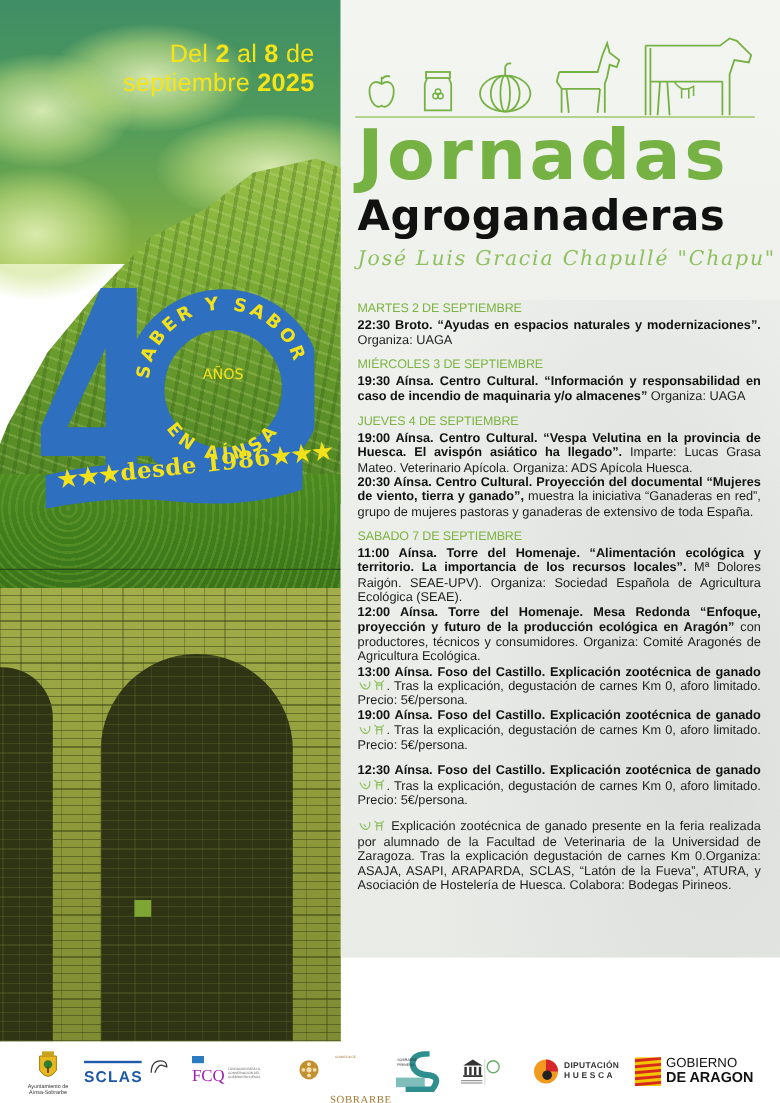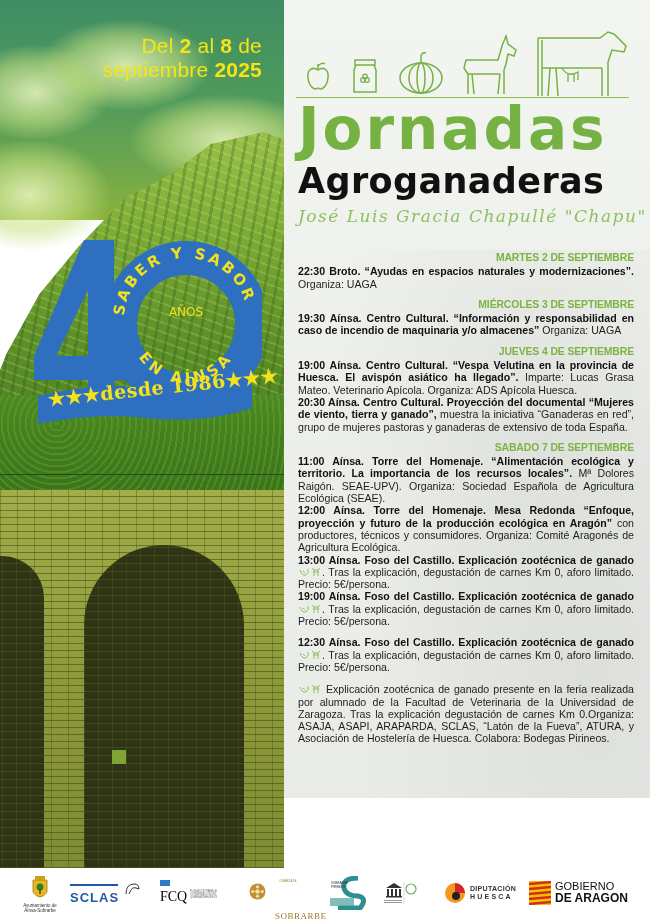--- a/index.html
+++ b/index.html
@@ -56,21 +56,21 @@
   .icons-row { position:absolute; left: 18px; top: 28px; width: 334px; height: 72px; }
   .icons-row svg { position:absolute; }
   .icons-line { position:absolute; left: 12px; top: 97px; width: 333px; height: 1px; background:#8bbd4d; }
 
   .title-1 { position:absolute; left: 14px; top: 98px; color:#76b143; font-family:"DejaVu Sans", sans-serif; font-weight:700; font-size:58px; line-height:62px; letter-spacing: 3px; white-space:nowrap; }
   .title-2 { position:absolute; left: 14px; top: 162px; color:#111; font-family:"DejaVu Sans", sans-serif; font-weight:700; font-size:35px; line-height:38px; letter-spacing: .4px; white-space:nowrap; }
   .dedication { position:absolute; left: 14px; top: 206px; width: 335px; color:#8fc060; font-family:"DejaVu Serif", serif; font-style:italic; font-size:17px; letter-spacing:1.5px; white-space:nowrap; }
 
   .program { position:absolute; left: 14px; top: 252px; width: 336px; font-family:"Liberation Sans", sans-serif; font-size: 10.6px; line-height: 12.3px; color:#1d1d1b; }
   .day { margin-bottom: 9px; }
-  .day-head { color:#7cb342; font-weight:700; font-size:10.4px; letter-spacing:-.1px; margin-bottom: 1px; text-align: right; }
+  .day-head { color:#7cb342; font-weight:400; font-size:10.4px; letter-spacing:-.1px; margin-bottom: 1px; }
   .event { text-align: justify; }
   .event b { font-weight: 700; color:#111; }
   .ev-icons { display:inline-block; width: 22px; height: 10px; vertical-align: -1px; margin: 0 1px; }
   .note { margin-top: 10px; text-align: justify; }
 
   
   .footer { position:absolute; left:0; top:868px; width:582px; height:51px; background:#fff; }
   .logo { position:absolute; }
   .logo-text { font-family:"Liberation Sans", sans-serif; }
 </style>
@@ -226,21 +226,21 @@
   <div class="logo" style="left:70px;top:16px;">
     <div style="width:48px;height:2px;background:#1f5aa8;margin-bottom:1px;"></div>
     <span class="logo-text" style="font-weight:700;font-size:13px;color:#1f5aa8;letter-spacing:1px;">SCLAS</span>
     <svg width="16" height="14" viewBox="0 0 16 14" style="position:absolute;left:54px;top:-2px;">
         <path d="M2 12 Q 2 2 10 2 Q 15 2 15 7 L 12 6 Q 8 4 5 12" fill="none" stroke="#333" stroke-width="1"></path>
       </svg>
   </div>
 
   <div class="logo" style="left:160px;top:12px;">
     <div style="width:10px;height:6px;background:#2a7bbf;"></div>
-    <span class="logo-text" style="font-family:'Liberation Serif',serif;font-size:14px;color:#000000;">FCQ</span>
+    <span class="logo-text" style="font-family:'Liberation Serif',serif;font-size:14px;color:#a21caf;">FCQ</span>
     <span class="logo-text" style="position:absolute;left:30px;top:10px;width:30px;font-size:2.6px;line-height:3px;color:#666;">FUNDACIÓN PARA LA CONSERVACIÓN DEL QUEBRANTAHUESOS</span>
   </div>
 
   <div class="logo" style="left:249px;top:15px;">
     <svg width="17" height="17" viewBox="0 0 17 17">
         <circle cx="8.5" cy="8.5" r="8" fill="#c2902e"></circle>
         <circle cx="8.5" cy="8.5" r="2.2" fill="#f3dfb2"></circle>
         <circle cx="8.5" cy="3.8" r="1.6" fill="#f3dfb2"></circle>
         <circle cx="8.5" cy="13.2" r="1.6" fill="#f3dfb2"></circle>
         <circle cx="3.8" cy="8.5" r="1.6" fill="#f3dfb2"></circle>

